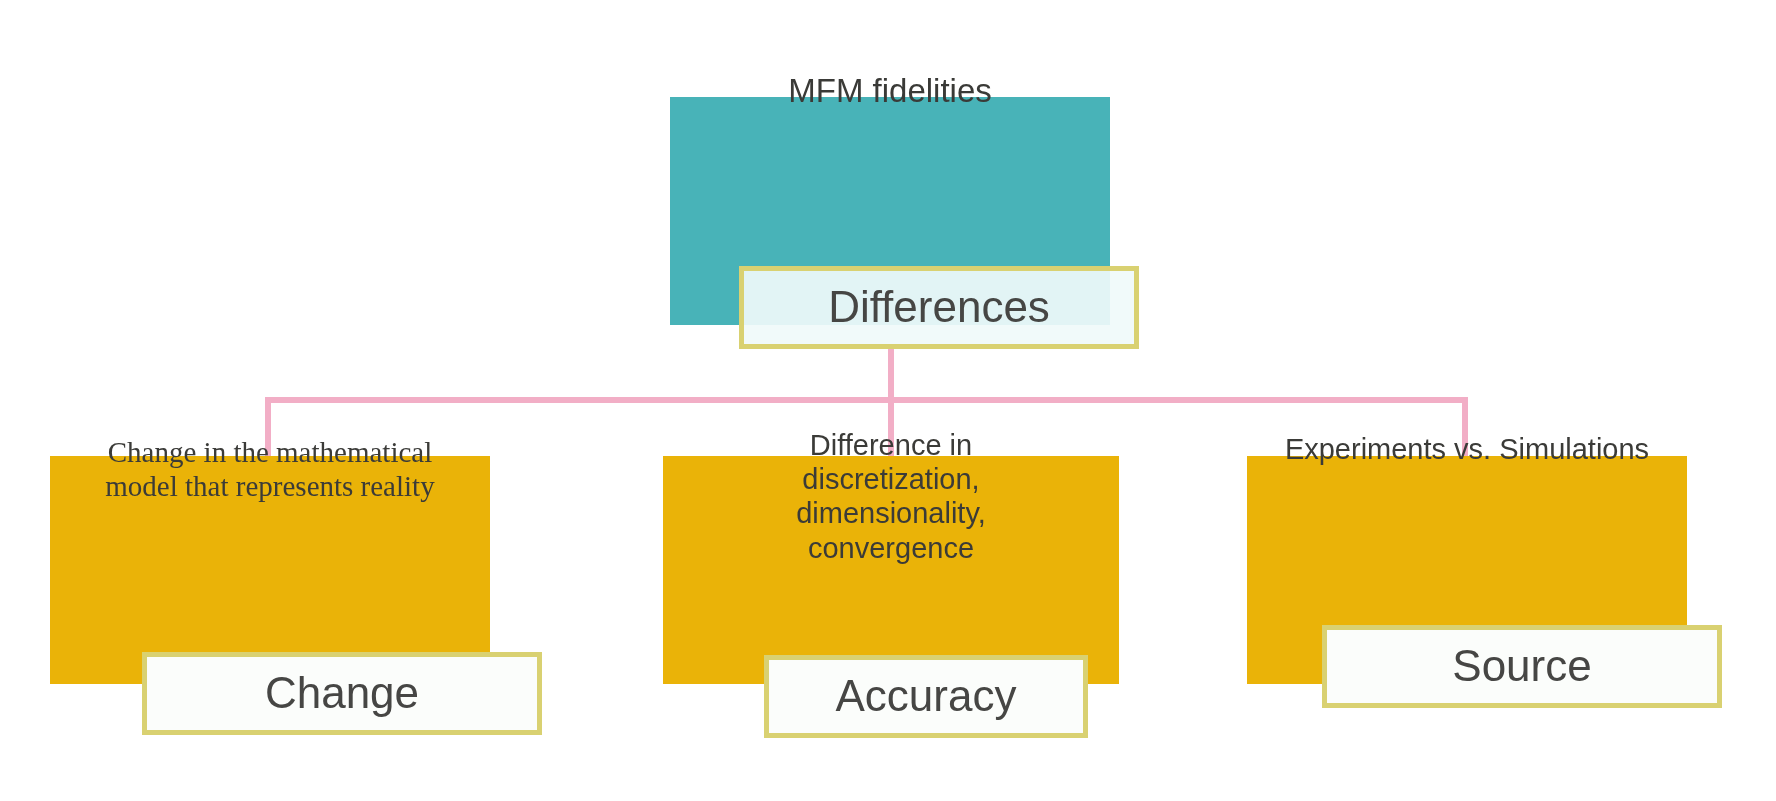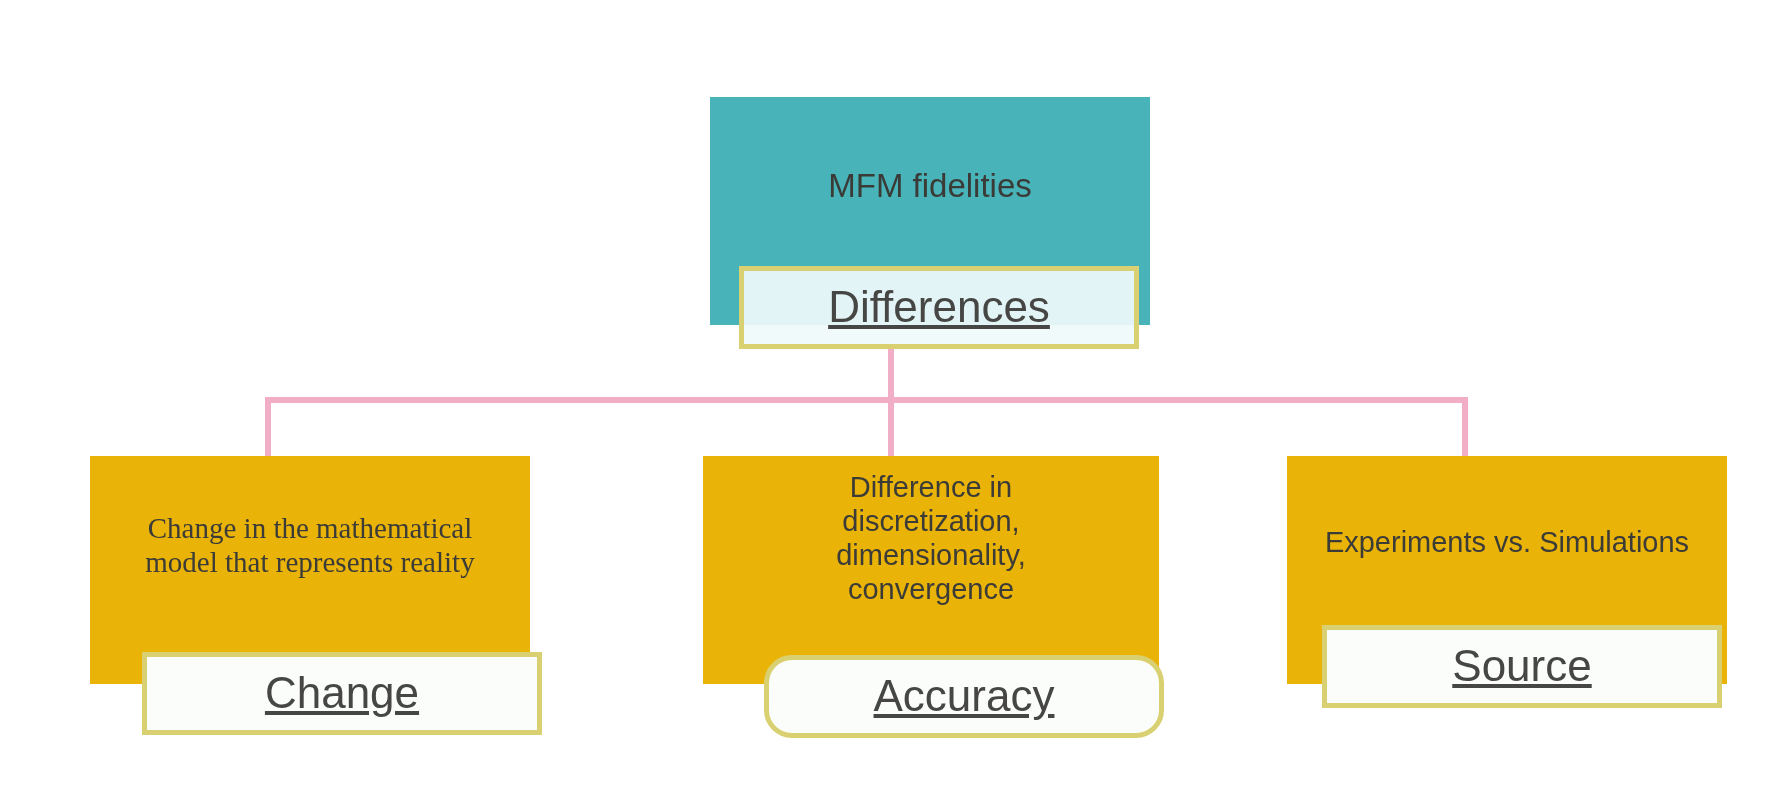--- a/index.html
+++ b/index.html
@@ -16,26 +16,25 @@
     height: 801px;
     background: #ffffff;
     overflow: hidden;
   }
 
   
   .node-box {
     position: absolute;
     box-sizing: border-box;
     display: flex;
-    align-items: center;
+    align-items: flex-start;
     justify-content: center;
     text-align: center;
     color: #3b3b38;
     line-height: 1.18;
-    margin-left: 40px;
   }
 
   .root-box {
     background: #48b3b8;
     font-size: 33px;
     color: #3a3a37;
   }
 
   .child-box {
     background: #eab308;
@@ -49,21 +48,20 @@
     box-sizing: border-box;
     display: flex;
     align-items: center;
     justify-content: center;
     text-align: center;
     background: #fbfdfb;
     border: 5px solid #d9d171;
     color: #464644;
     font-size: 44px;
     line-height: 1.05;
-    text-decoration: underline;
   }
   .label-box.translucent {
     background: rgba(240, 250, 250, 0.92);
   }
 
   
   .conn {
     position: absolute;
     background: #f2aec6;
   }
@@ -96,21 +94,21 @@
   <div class="node-box child-box" style="left:50px; top:456px; width:440px; height:228px;font-family:Liberation Serif, serif;">
     <span style="transform:translateY(-25px); display:block; max-width:400px;">Change in the mathematical model that represents reality</span>
   </div>
   <div class="label-box" style="left:142px; top:652px; width:400px; height:83px;">
     <span>Change</span>
   </div>
 
   <div class="node-box child-box" style="left:663px; top:456px; width:456px; height:228px;">
     <span style="transform:translateY(-32px); display:block; max-width:300px;">Difference in discretization, dimensionality, convergence</span>
   </div>
-  <div class="label-box" style="left:764px; top:655px; width:400px; height:83px;border-radius:28px;">
+  <div class="label-box" style="left:764px; top:655px; width:324px; height:83px;">
     <span>Accuracy</span>
   </div>
 
   <div class="node-box child-box" style="left:1247px; top:456px; width:440px; height:228px;">
     <span style="transform:translateY(-28px); display:block; max-width:400px;">Experiments vs. Simulations</span>
   </div>
   <div class="label-box" style="left:1322px; top:625px; width:400px; height:83px;">
     <span>Source</span>
   </div>
 

